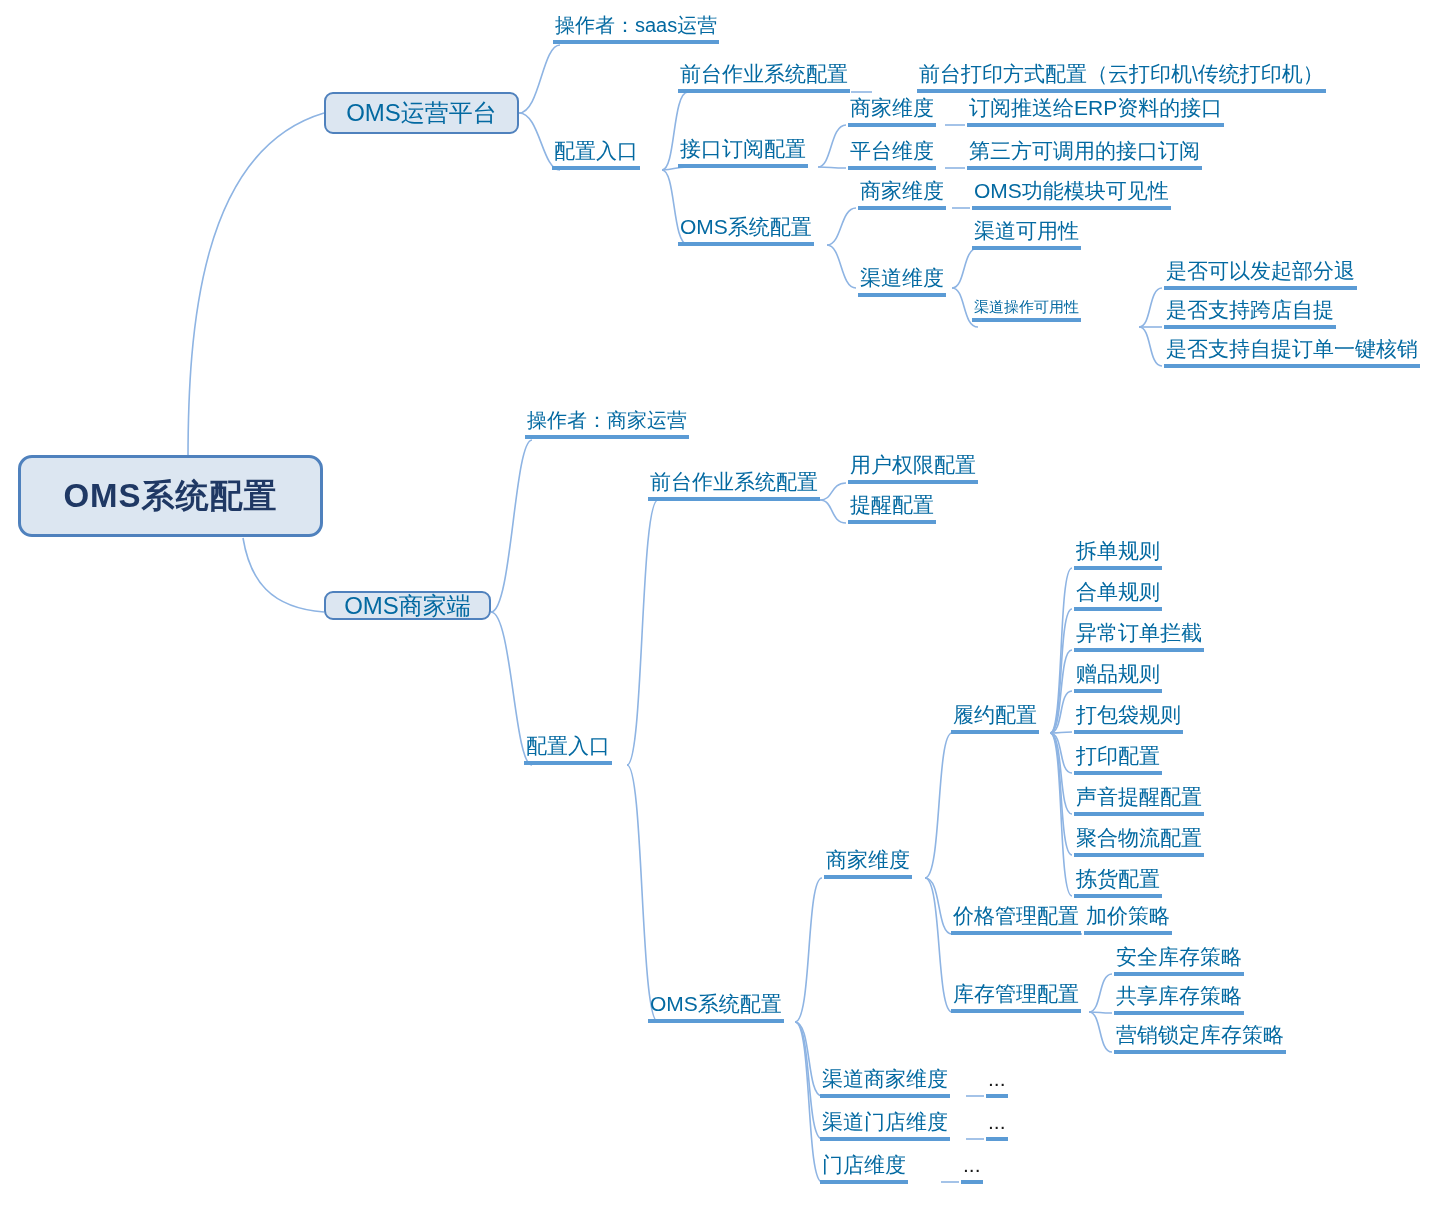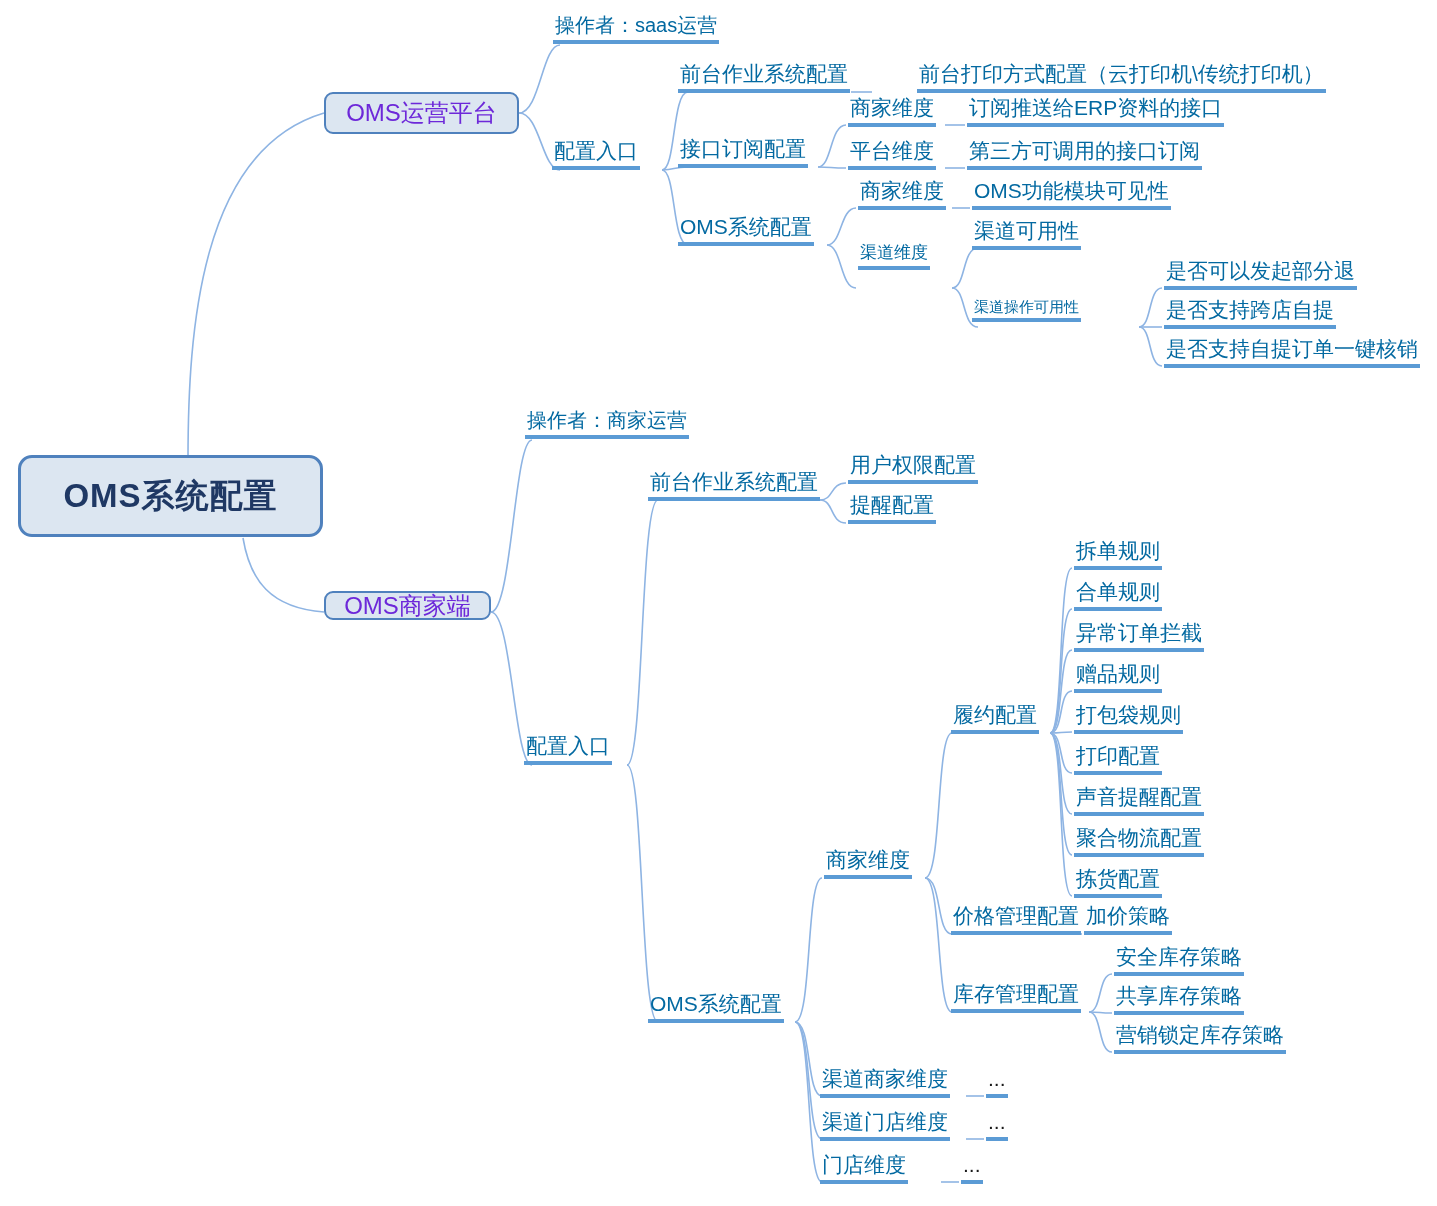--- a/index.html
+++ b/index.html
@@ -19,21 +19,21 @@
     font-weight:bold;
     display:flex;align-items:center;justify-content:center;
     letter-spacing:1px;
   }
   
   .l1-box{
     box-sizing:border-box;
     background:#dce6f1;
     border:2px solid #4f81bd;
     border-radius:9px;
-    color:#6d28d9;
+    color:#0369a1;
     display:flex;align-items:center;justify-content:center;
   }
   
   .lbl{
     color:#0369a1;
     line-height:1.15;
     padding:0 2px 3px 2px;
     border-bottom:4px solid #5b9bd5;
     display:inline-block;
   }
@@ -159,21 +159,21 @@
 
   <div class="node" style="left:678px;top:215px;font-size:21px;">
     <span class="lbl">OMS系统配置</span>
   </div>
   <div class="node" style="left:858px;top:179px;font-size:21px;">
     <span class="lbl">商家维度</span>
   </div>
   <div class="node" style="left:972px;top:179px;font-size:21px;">
     <span class="lbl">OMS功能模块可见性</span>
   </div>
-  <div class="node" style="left:858px;top:243px;font-size:17px;">
+  <div class="node" style="left:858px;top:266px;font-size:21px;">
     <span class="lbl">渠道维度</span>
   </div>
   <div class="node" style="left:972px;top:219px;font-size:21px;">
     <span class="lbl">渠道可用性</span>
   </div>
   <div class="node" style="left:972px;top:298px;font-size:15px;">
     <span class="lbl">渠道操作可用性</span>
   </div>
 
   <div class="node" style="left:1164px;top:259px;font-size:21px;">

